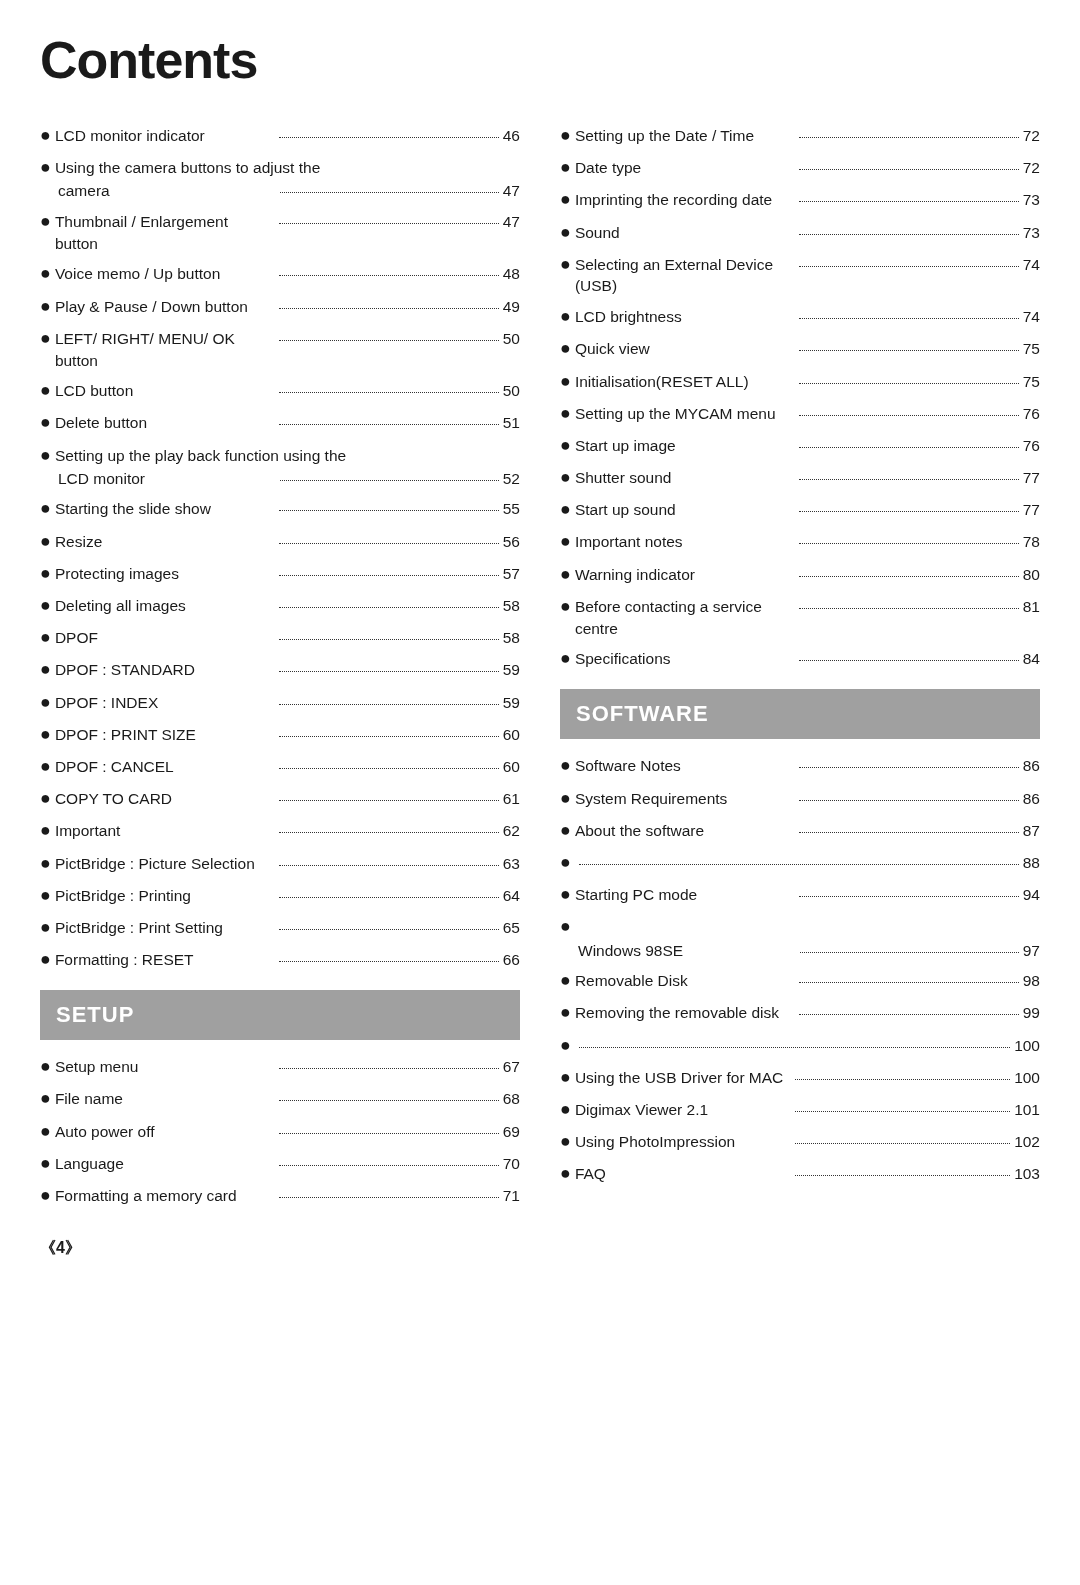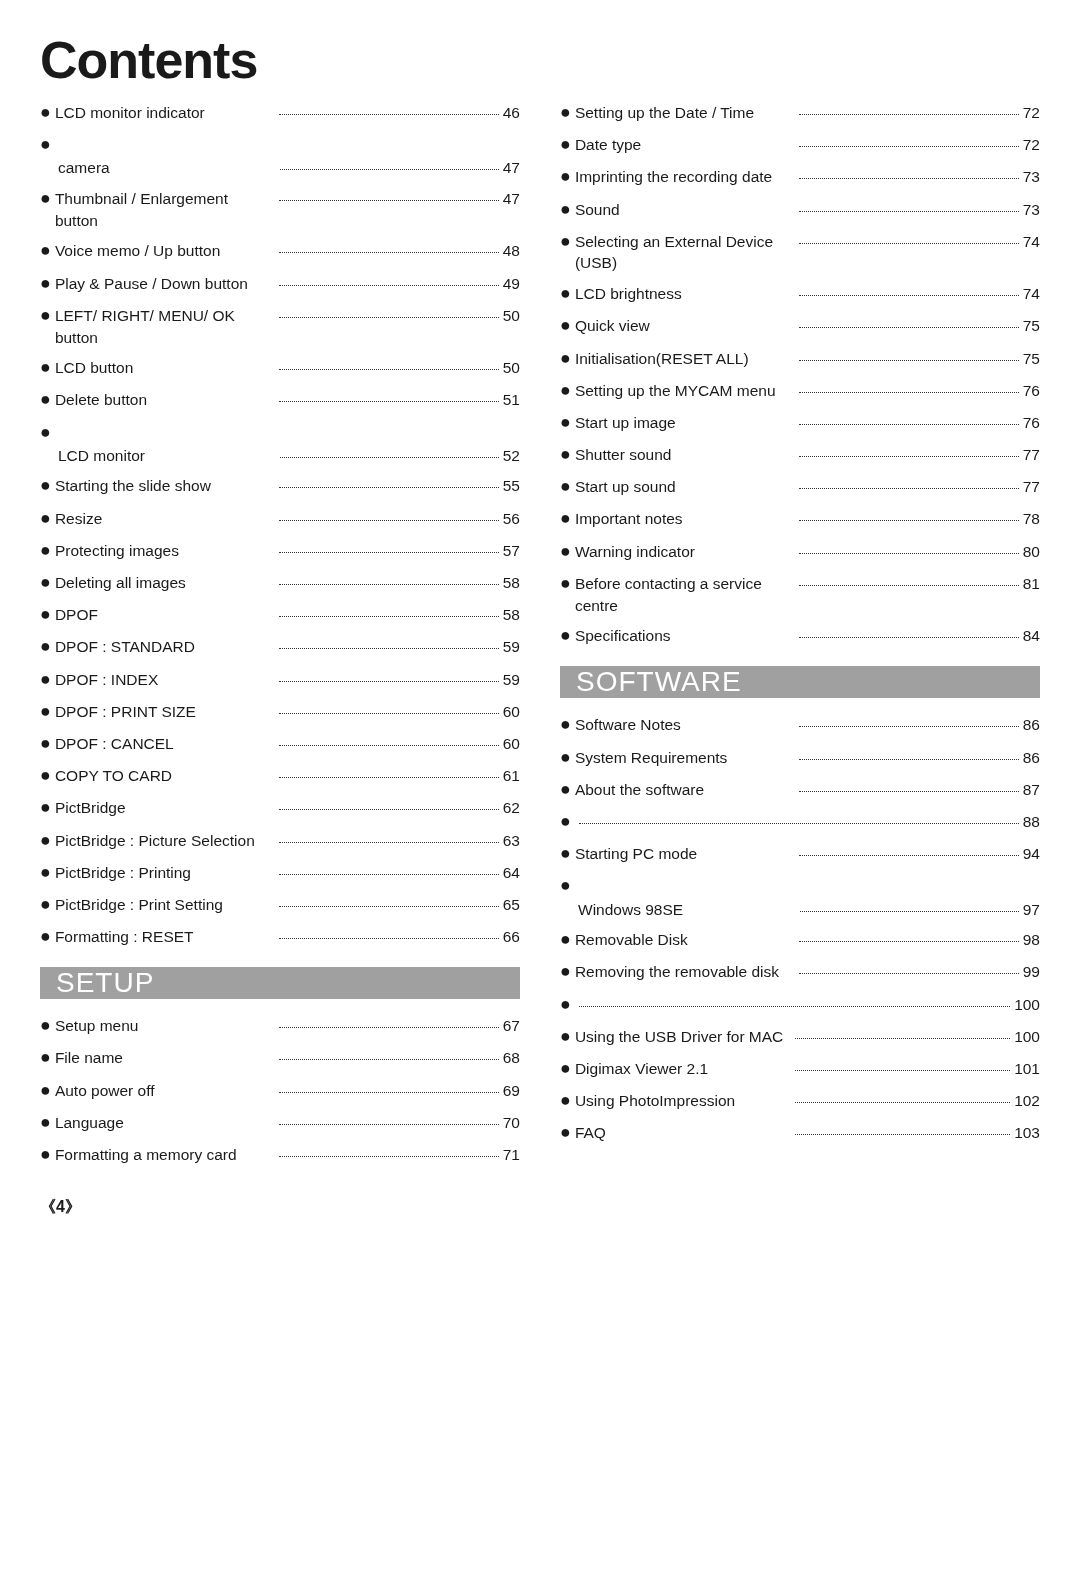--- a/index.html
+++ b/index.html
@@ -14,21 +14,21 @@
       background: #ffffff;
       font-family: 'Arial', sans-serif;
       padding: 30px 40px;
       color: #1a1a1a;
     }
 
     .page-title {
       font-size: 52px;
       font-weight: 900;
       color: #1a1a1a;
-      margin-bottom: 10px;
+      margin-bottom: 33px;
       letter-spacing: -1px;
     }
 
     .content-wrapper {
       display: flex;
       gap: 0;
       width: 100%;
     }
 
     .left-column {
@@ -70,23 +70,23 @@
     }
 
     .toc-item .page-num {
       font-weight: 400;
       white-space: nowrap;
     }
 
     .section-header {
       background: #a0a0a0;
       color: #ffffff;
-      font-size: 28px;
-      font-weight: 400;
-      padding: 0 16px;
+      font-size: 22px;
+      font-weight: 700;
+      padding: 12px 16px;
       margin: 18px 0 14px 0;
       letter-spacing: 1px;
       text-transform: uppercase;
     }
 
     .page-footer {
       margin-top: 30px;
       font-size: 16px;
       font-weight: 600;
     }
@@ -121,20 +121,21 @@
     <div class="toc-item">
       <span class="bullet">●</span>
       <span class="label">LCD monitor indicator</span>
       <span class="dots"></span>
       <span class="page-num">46</span>
     </div>
 
     <div class="toc-item multiline">
       <div class="top-row">
         <span class="bullet">●</span>
+        <span class="label">Using the camera buttons to adjust the</span>
       </div>
       <div class="sub-line">
         <span class="label">camera</span>
         <span class="dots"></span>
         <span class="page-num">47</span>
       </div>
     </div>
 
     <div class="toc-item">
       <span class="bullet">●</span>
@@ -174,20 +175,21 @@
     <div class="toc-item">
       <span class="bullet">●</span>
       <span class="label">Delete button</span>
       <span class="dots"></span>
       <span class="page-num">51</span>
     </div>
 
     <div class="toc-item multiline">
       <div class="top-row">
         <span class="bullet">●</span>
+        <span class="label">Setting up the play back function using the</span>
       </div>
       <div class="sub-line">
         <span class="label">LCD monitor</span>
         <span class="dots"></span>
         <span class="page-num">52</span>
       </div>
     </div>
 
     <div class="toc-item">
       <span class="bullet">●</span>
@@ -254,21 +256,21 @@
 
     <div class="toc-item">
       <span class="bullet">●</span>
       <span class="label">COPY TO CARD</span>
       <span class="dots"></span>
       <span class="page-num">61</span>
     </div>
 
     <div class="toc-item">
       <span class="bullet">●</span>
-      <span class="label">PictBridge</span>
+      <span class="label">Important</span>
       <span class="dots"></span>
       <span class="page-num">62</span>
     </div>
 
     <div class="toc-item">
       <span class="bullet">●</span>
       <span class="label">PictBridge : Picture Selection</span>
       <span class="dots"></span>
       <span class="page-num">63</span>
     </div>

